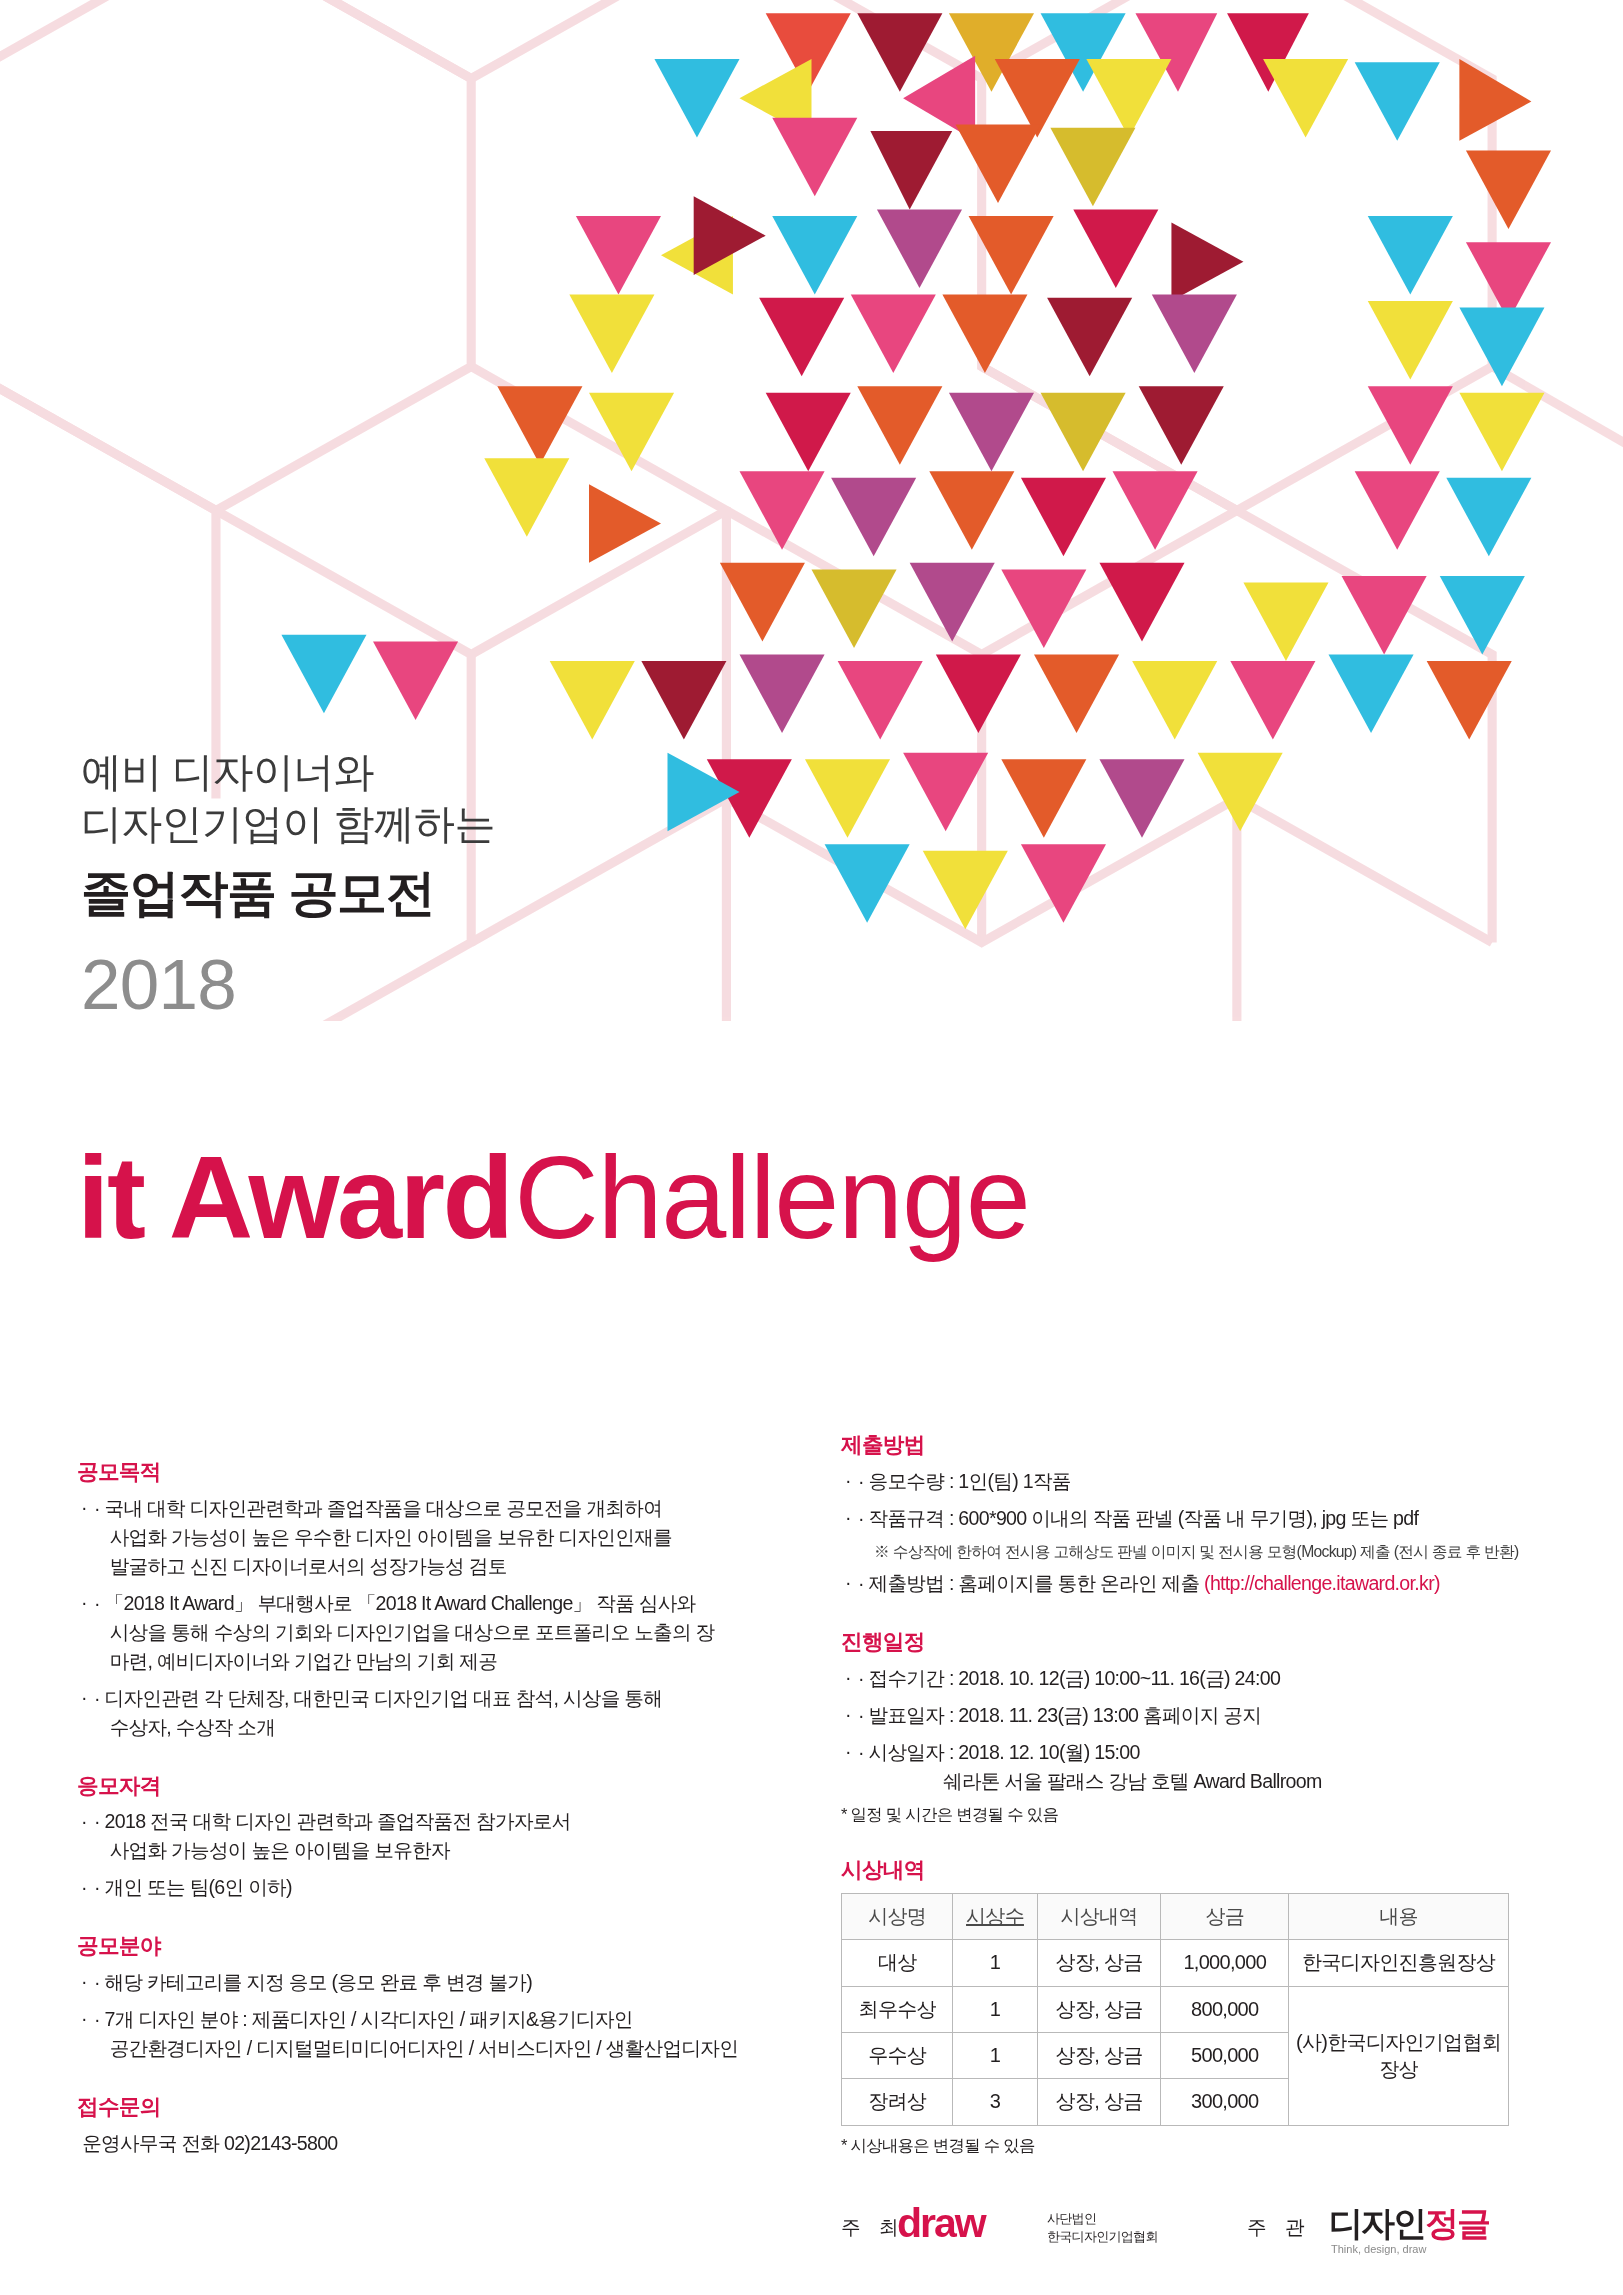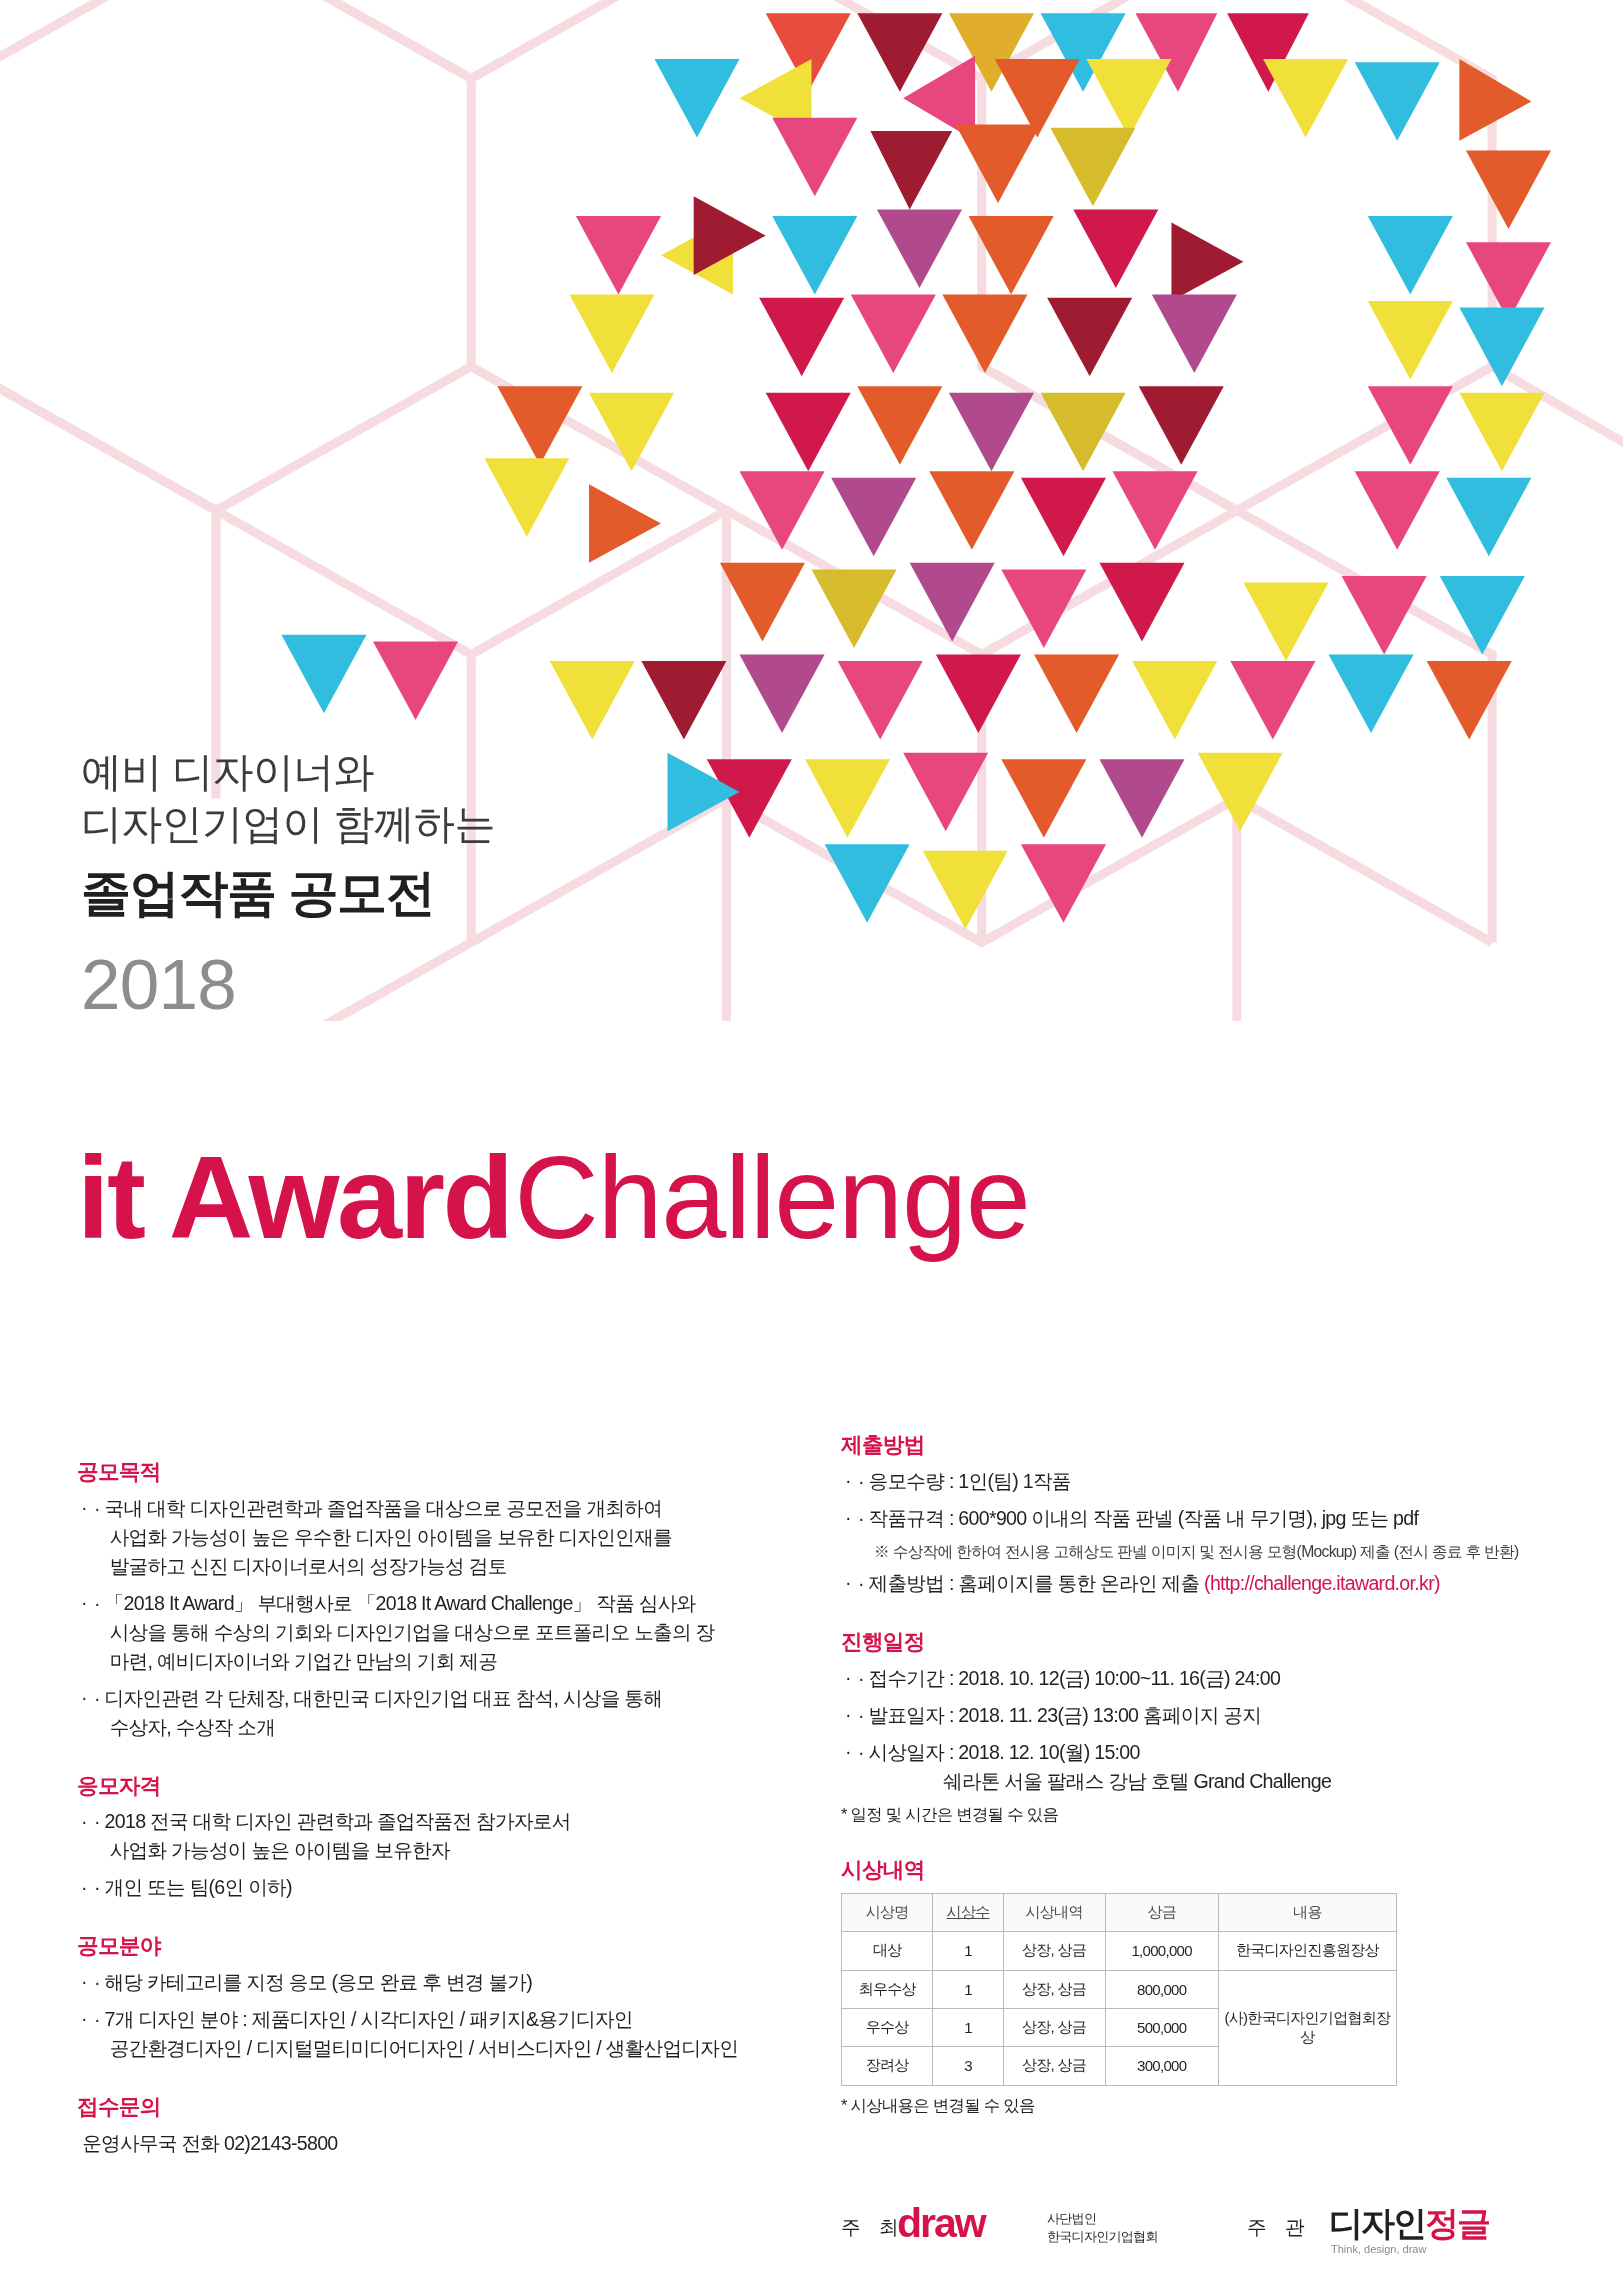--- a/index.html
+++ b/index.html
@@ -138,23 +138,23 @@
     font-size: 19.6px;
     line-height: 1.5;
     color: #231f20;
     letter-spacing: -0.7px;
     padding-left: 5.2px;
   }
 
   
   .tbl {
     border-collapse: collapse;
-    width: 556px;
+    width: 668px;
     margin-top: 9.2px;
-    font-size: 15px;
+    font-size: 20px;
     color: #231f20;
   }
   .tbl th, .tbl td {
     border: 0.7px solid #b9b9b9;
     text-align: center;
     padding: 9.2px 2.6px;
     font-weight: 400;
     letter-spacing: -0.7px;
   }
   .tbl th {
@@ -426,21 +426,21 @@
   <div class="sec">
     <div class="sec-h">진행일정</div>
     <div class="li">
       <span class="ind">· 접수기간 : 2018. 10. 12(금) 10:00~11. 16(금) 24:00</span>
     </div>
     <div class="li">
       <span class="ind">· 발표일자 : 2018. 11. 23(금) 13:00 홈페이지 공지</span>
     </div>
     <div class="li">
       <span class="ind">· 시상일자 : 2018. 12. 10(월) 15:00</span>
-      <span class="ind" style="padding-left:85px">쉐라톤 서울 팔래스 강남 호텔 Grand Challenge</span>
+      <span class="ind" style="padding-left:85px">쉐라톤 서울 팔래스 강남 호텔 Award Ballroom</span>
     </div>
     <div class="footnote">* 일정 및 시간은 변경될 수 있음</div>
   </div>
 
   <div class="sec">
     <div class="sec-h">시상내역</div>
     <table class="tbl">
       <thead>
         <tr>
           <th class="c0">시상명</th>

